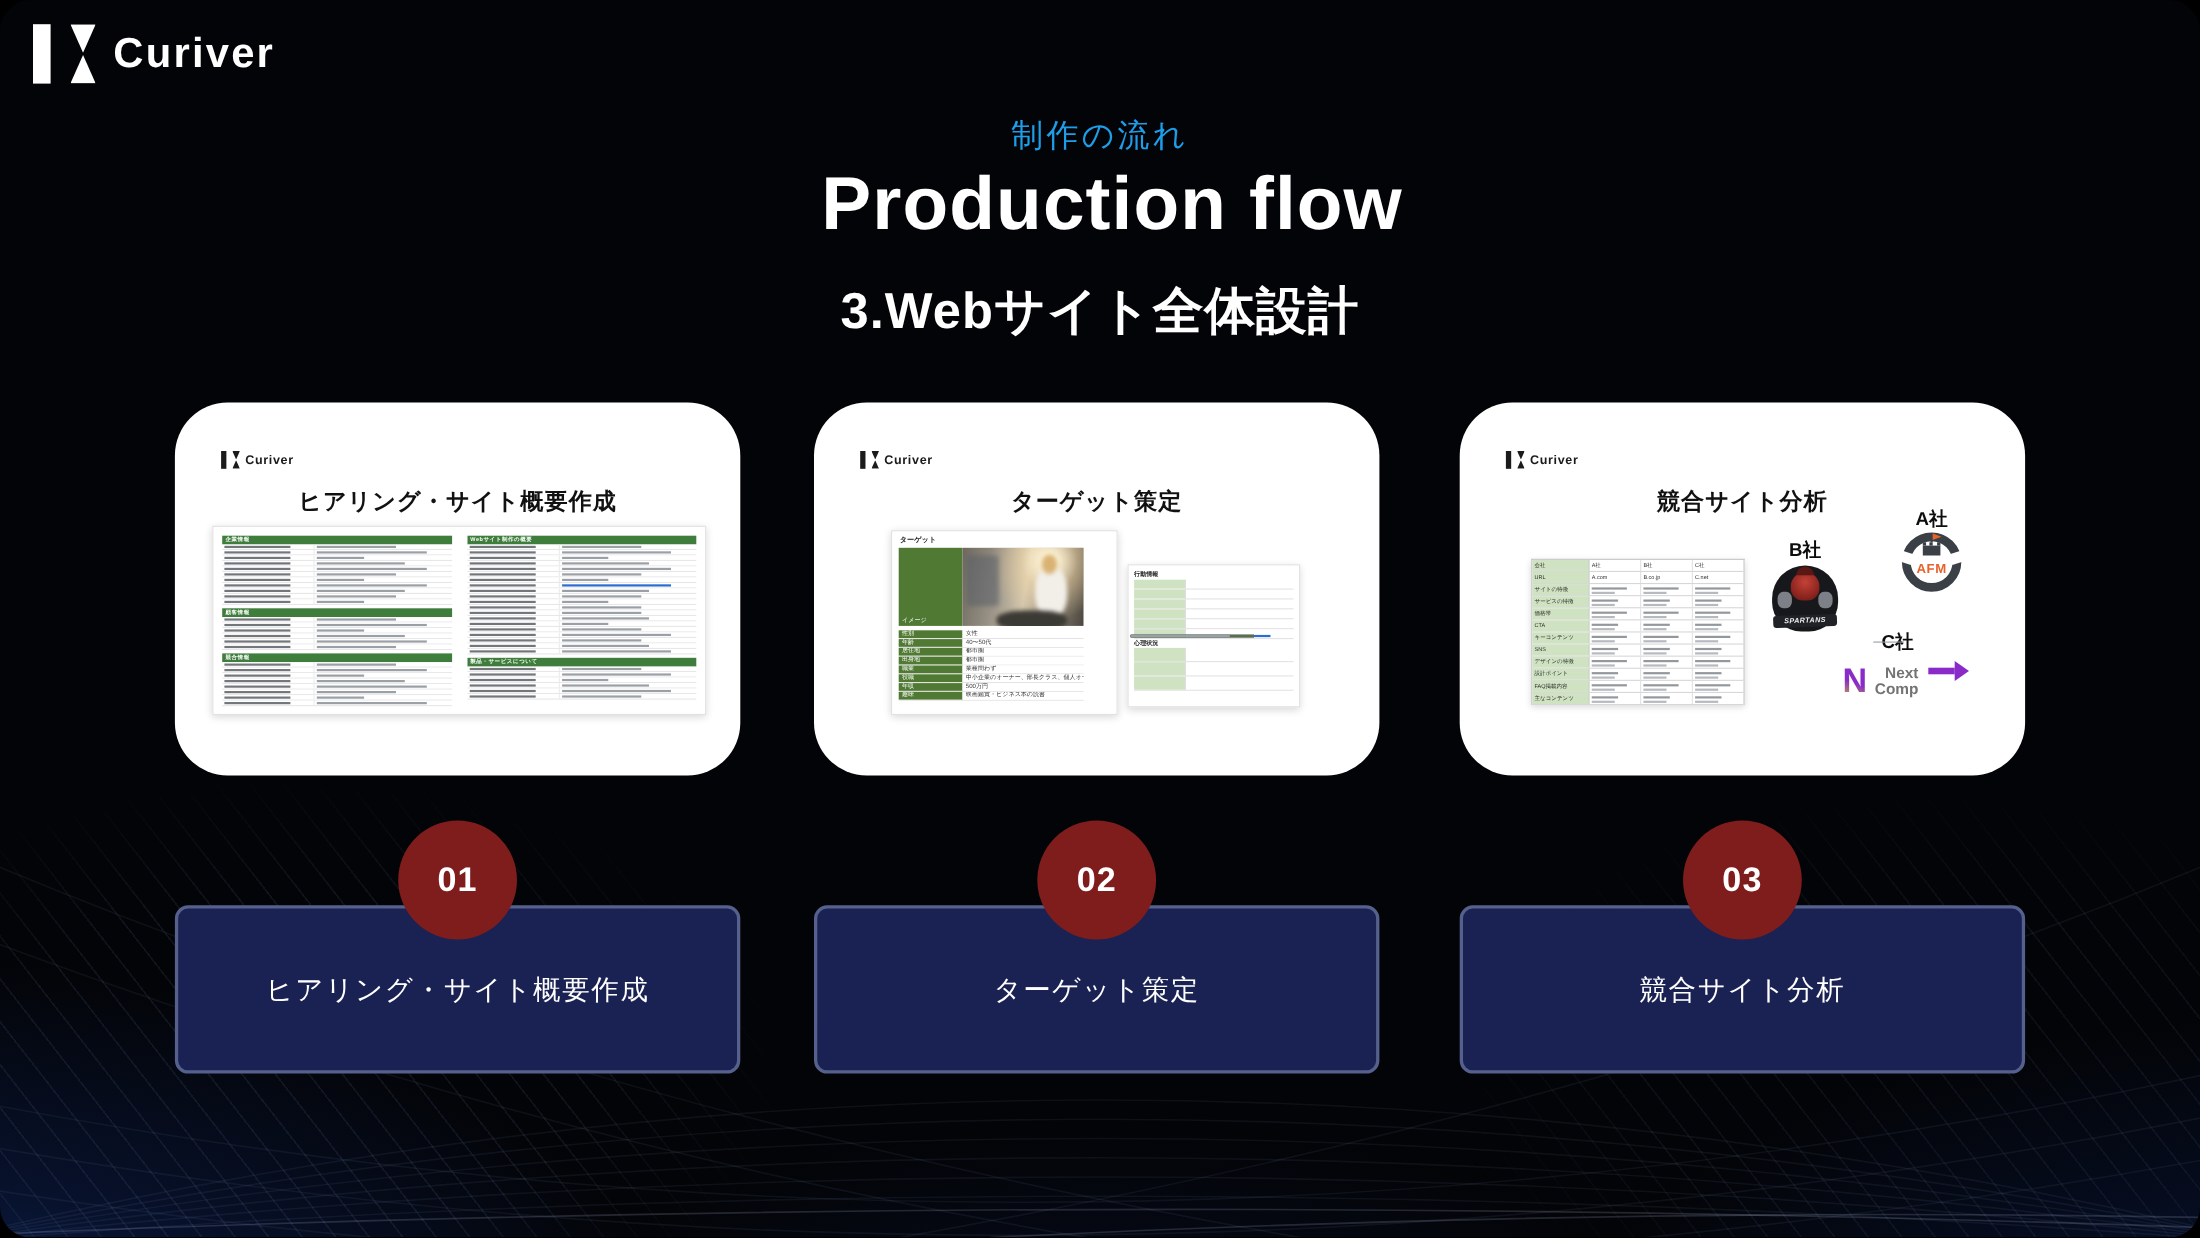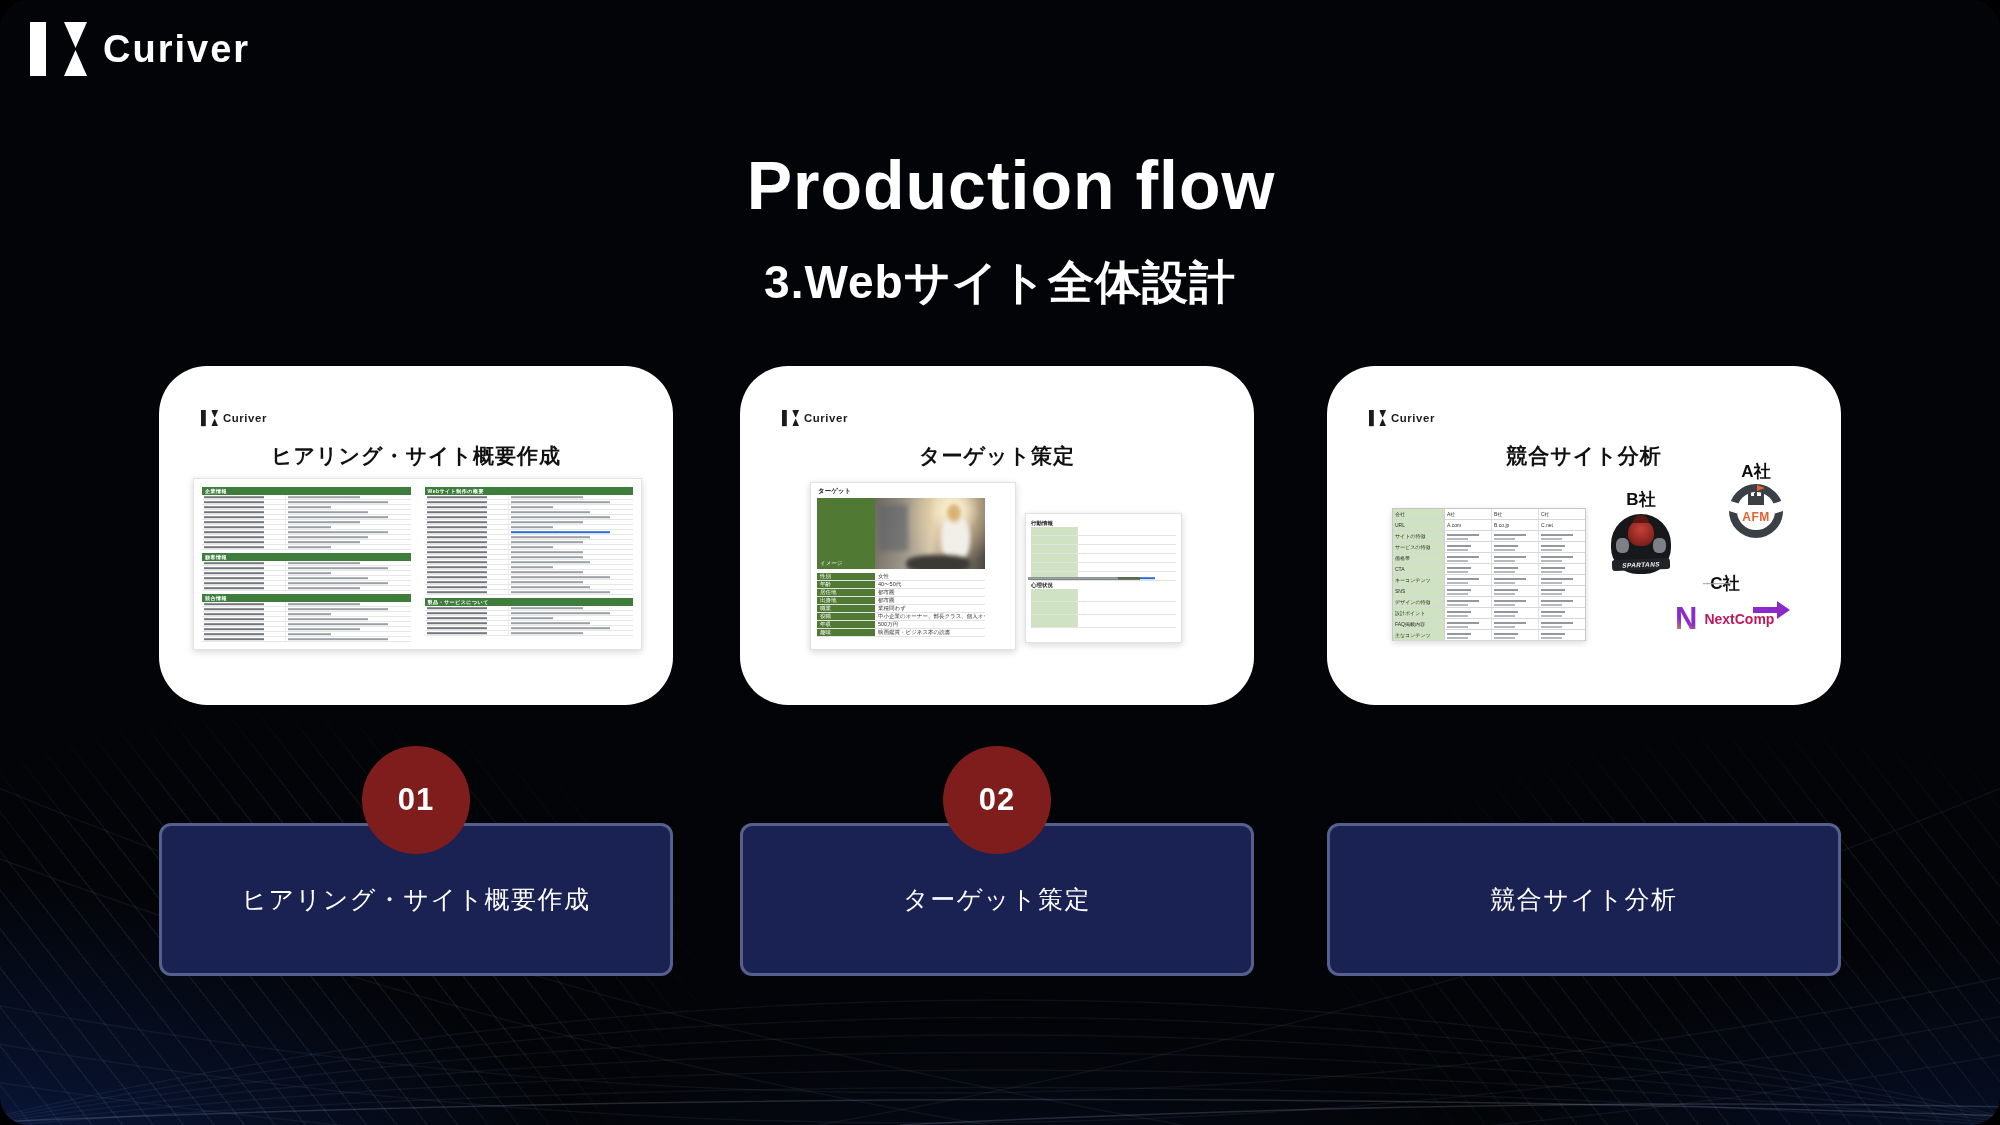--- a/index.html
+++ b/index.html
@@ -146,21 +146,21 @@
     border-radius:8px 8px 0 0;}
   .sp .band{position:absolute;left:4px;bottom:6px;width:58px;height:11px;background:#202227;
     border-radius:3px;transform:rotate(-2deg);}
   .sp .band span{display:block;width:100%;text-align:center;color:#efefef;
     font-size:6.5px;font-weight:800;font-style:italic;letter-spacing:.4px;line-height:11px;}
 
   .nc{position:absolute;left:348px;top:234px;width:120px;height:38px;display:flex;align-items:center;gap:7px;}
   .nc .n{font-size:31px;font-weight:800;line-height:32px;
     background:linear-gradient(200deg,#8A2BC9 55%,#C9B42B 100%);
     -webkit-background-clip:text;background-clip:text;color:transparent;}
-  .nc .words{display:flex;flex-direction:row;color:#be185d;font-size:14px;font-weight:700;line-height:15px;align-items:flex-end;}
+  .nc .words{display:flex;flex-direction:column;color:#737373;font-size:14px;font-weight:700;line-height:15px;align-items:flex-end;}
   .nc .arrow{position:absolute;left:78px;top:7px;width:24px;height:6px;background:#8A2BC9;}
   .nc .arrow::after{content:"";position:absolute;left:24px;top:-6px;width:0;height:0;
     border-top:9px solid transparent;border-bottom:9px solid transparent;border-left:13px solid #8A2BC9;}
 
   
   .circle{position:absolute;top:746px;width:108px;height:108px;border-radius:50%;
     background:#7f1d1d;color:#fff;display:flex;align-items:center;justify-content:center;
     font-size:31px;font-weight:800;letter-spacing:1px;z-index:3;}
   .circle.s1{left:362px;} .circle.s2{left:943px;} .circle.s3{left:1530px;}
   .stepbox{position:absolute;top:823px;width:514px;height:153px;background:#1A2153;
@@ -200,20 +200,21 @@
 
   <div class="logo main">
     <div class="mark">
       <div class="bar"></div>
         <div class="tri-t"></div>
         <div class="tri-b"></div>
     </div>
     <div class="word">Curiver</div>
   </div>
 
+  <div class="eyebrow">制作の流れ</div>
   <div class="big-title">Production flow</div>
   <div class="sub-title">3.Webサイト全体設計</div>
 
   <div class="card c1">
     <div class="mlogo logo">
       <div class="mark">
         <div class="bar"></div>
           <div class="tri-t"></div>
           <div class="tri-b"></div>
       </div>
@@ -663,20 +664,21 @@
       <div class="words">
         <span>Next</span>
         <span>Comp</span>
       </div>
       <div class="arrow"></div>
     </div>
   </div>
 
   <div class="circle s1">01</div>
   <div class="circle s2">02</div>
+  <div class="circle s3">03</div>
 
   <div class="stepbox s1">
     <span class="lbl">ヒアリング・サイト概要作成</span>
   </div>
   <div class="stepbox s2">
     <span class="lbl">ターゲット策定</span>
   </div>
   <div class="stepbox s3">
     <span class="lbl">競合サイト分析</span>
   </div>

